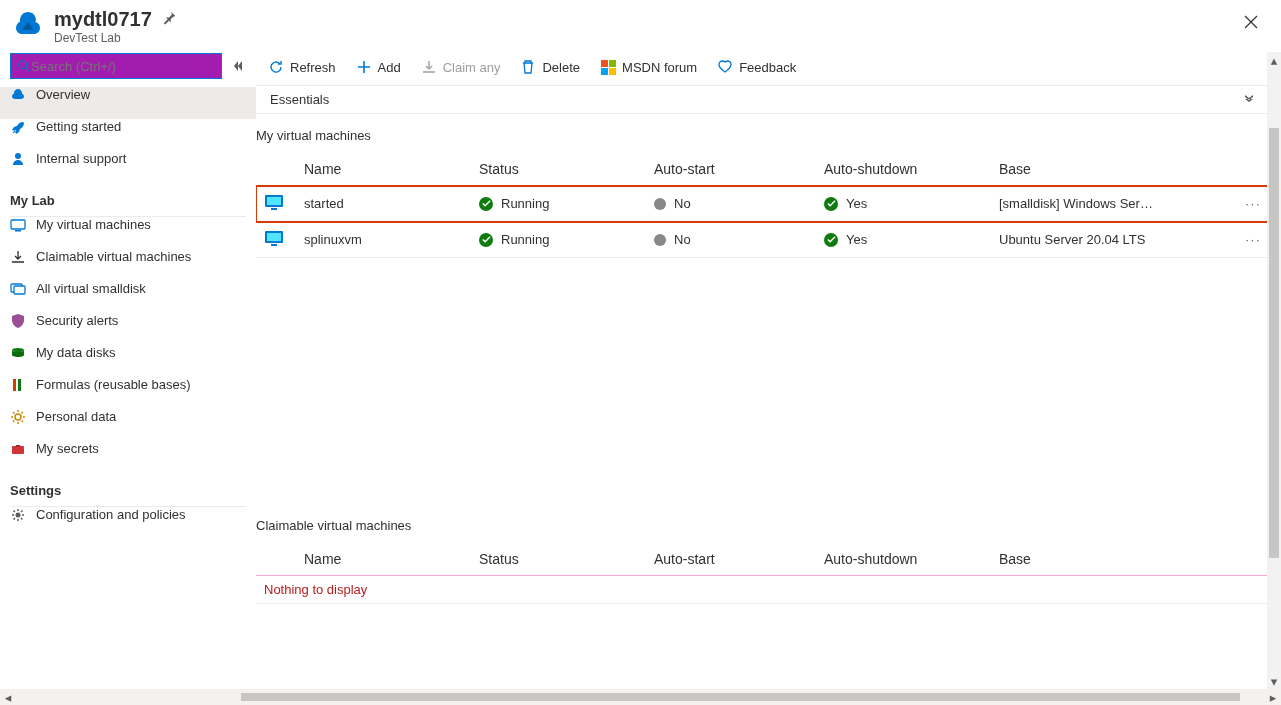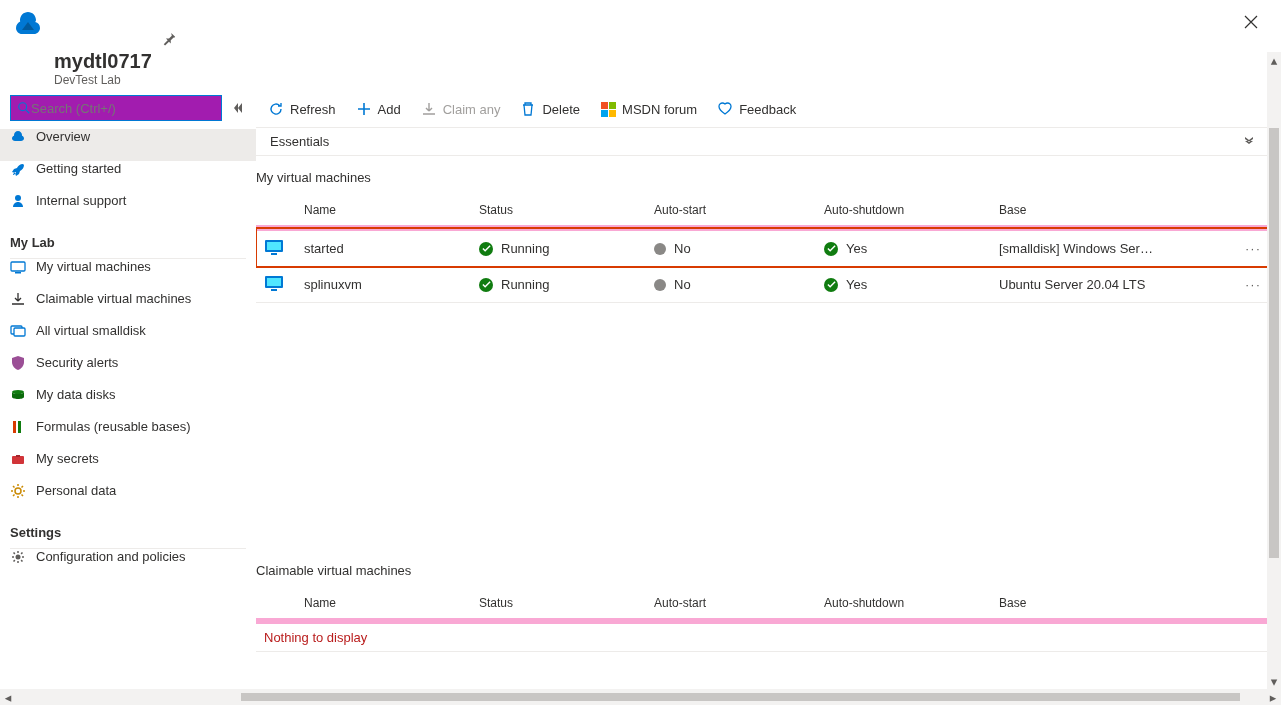--- a/index.html
+++ b/index.html
@@ -2,21 +2,21 @@
 <html><head>
 <meta charset="utf-8">
 <style>
   * { box-sizing: border-box; margin: 0; padding: 0; }
   body { font-family: "Segoe UI", Arial, sans-serif; font-size: 13px; color: #323130; background: #fff; overflow: hidden; width:1281px; height:705px; position:relative; }
 
   .header { padding: 8px 12px 4px 12px; display:flex; align-items:flex-start; }
   .header .logo { width:32px; height:32px; margin-right:10px; flex:none; }
   .header .title-group { flex: 1; }
   .header .title-row { display:flex; align-items:center; gap:10px; }
-  .header h1 { font-size: 20px; font-weight: 600; margin-top: 42px; }
+  .header h1 { font-size: 20px; font-weight: 600; }
   .header .subtitle { font-size: 12px; color:#605e5c; margin-top:0px;}
   .pin { color:#605e5c; }
   .close-btn { width:20px; height:20px; display:flex; align-items:center; justify-content:center; color:#323130; margin-right:8px; margin-top:4px;}
 
   .layout { display:flex; height: calc(100% - 52px - 16px); }
 
   .sidebar { width: 256px; flex:none; border-right: none; padding:0; }
   .search-row { display:flex; align-items:center; padding: 4px 8px 8px 10px; gap:6px;}
   .search-box { flex:1; display:flex; align-items:center; border:1px solid #0078d4; background:#a21caf; height:26px; padding:0 6px; }
   .search-box input { border:none; outline:none; flex:1; font-size:13px; background:transparent;}
@@ -34,21 +34,21 @@
   .tool-btn { display:flex; align-items:center; gap:6px; padding:4px 8px; color:#323130; cursor:pointer;}
   .tool-btn.disabled { color:#a19f9d; cursor:default;}
   .tool-btn .ticon { width:16px; height:16px; display:flex; align-items:center; justify-content:center;}
 
   .essentials { border-top:1px solid #edebe9; border-bottom:1px solid #edebe9; display:flex; align-items:center; justify-content:space-between; padding:6px 14px; margin:0 12px 0 0;}
   .essentials .exp { color:#605e5c; }
 
   .content { padding: 14px 12px 0 0; overflow:auto; flex:1;}
   .section-title { font-size:13px; margin: 0 0 10px 0; font-weight:400;}
   table.vm { width:100%; border-collapse:collapse;}
-  table.vm th { text-align:left; font-weight:400; color:#323130; font-size:12px; padding:8px 8px; border-bottom:6px solid #f9a8d4;}
+  table.vm th { text-align:left; font-weight:400; color:#323130; font-size:14px; padding:8px 8px; border-bottom:1px solid #f9a8d4;}
   table.vm td { padding:6px 8px; border-bottom:1px solid #edebe9; font-size:13px;}
   .row-highlight { outline:2px solid #d83b01; outline-offset:-1px;}
   .status-cell { display:flex; align-items:center; gap:8px;}
   .dot { width:12px; height:12px; border-radius:50%; display:inline-block;}
   .dot.gray { background:#8a8886;}
   .check-green { width:14px; height:14px; border-radius:50%; background:#107c10; display:inline-flex; align-items:center; justify-content:center;}
   .check-green svg { width:9px; height:9px; fill:#fff;}
   .vm-icon { width:20px; height:20px; flex:none;}
   .more { color:#605e5c; font-size:16px; letter-spacing:1px; text-align:right; padding-right:4px;}
   .col-icon{width:40px;} .col-name{width:175px;} .col-status{width:175px;} .col-auto{width:170px;} .col-shutdown{width:175px;} .col-base{} .col-more{width:30px;}
@@ -192,34 +192,34 @@
           <svg viewBox="0 0 16 16" width="16" height="16">
             <rect x="3" y="2" width="3" height="12" fill="#d83b01"></rect>
             <rect x="8" y="2" width="3" height="12" fill="#107c10"></rect>
           </svg>
         </span>
         <span>Formulas (reusable bases)</span>
       </div>
     <div class="nav-item">
         <span class="nav-icon">
           <svg viewBox="0 0 16 16" width="16" height="16">
+            <circle cx="8" cy="8" r="3" fill="none" stroke="#ca8a04" stroke-width="1.5"></circle>
+            <path stroke="#ca8a04" stroke-width="1.5" d="M8 1v2M8 13v2M1 8h2M13 8h2M3 3l1.5 1.5M11.5 11.5L13 13M13 3l-1.5 1.5M4.5 11.5L3 13"></path>
+          </svg>
+        </span>
+        <span>Personal data</span>
+      </div>
+    <div class="nav-item">
+        <span class="nav-icon">
+          <svg viewBox="0 0 16 16" width="16" height="16">
             <rect x="2" y="5" width="12" height="8" rx="1" fill="#d13438"></rect>
             <rect x="6" y="4" width="4" height="2" fill="#a4262c"></rect>
           </svg>
         </span>
         <span>My secrets</span>
-      </div>
-    <div class="nav-item">
-        <span class="nav-icon">
-          <svg viewBox="0 0 16 16" width="16" height="16">
-            <circle cx="8" cy="8" r="3" fill="none" stroke="#ca8a04" stroke-width="1.5"></circle>
-            <path stroke="#ca8a04" stroke-width="1.5" d="M8 1v2M8 13v2M1 8h2M13 8h2M3 3l1.5 1.5M11.5 11.5L13 13M13 3l-1.5 1.5M4.5 11.5L3 13"></path>
-          </svg>
-        </span>
-        <span>Personal data</span>
       </div>
 
     <div class="nav-group-header">Settings</div>
     <div class="nav-divider"></div>
     <div class="nav-item">
         <span class="nav-icon">
           <svg viewBox="0 0 16 16" width="16" height="16">
             <circle cx="8" cy="8" r="2.5" fill="#605e5c"></circle>
             <path stroke="#605e5c" stroke-width="1.5" d="M8 2v2M8 12v2M2 8h2M12 8h2M3.5 3.5l1.4 1.4M11.1 11.1l1.4 1.4M12.5 3.5l-1.4 1.4M4.9 11.1l-1.4 1.4"></path>
           </svg>

